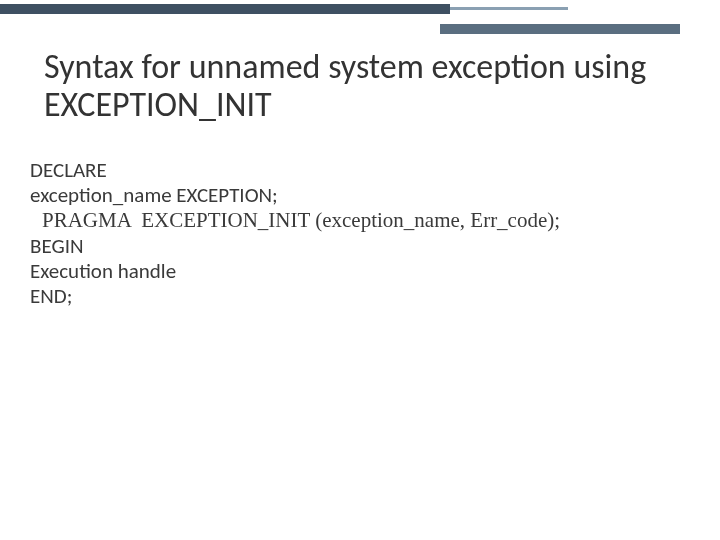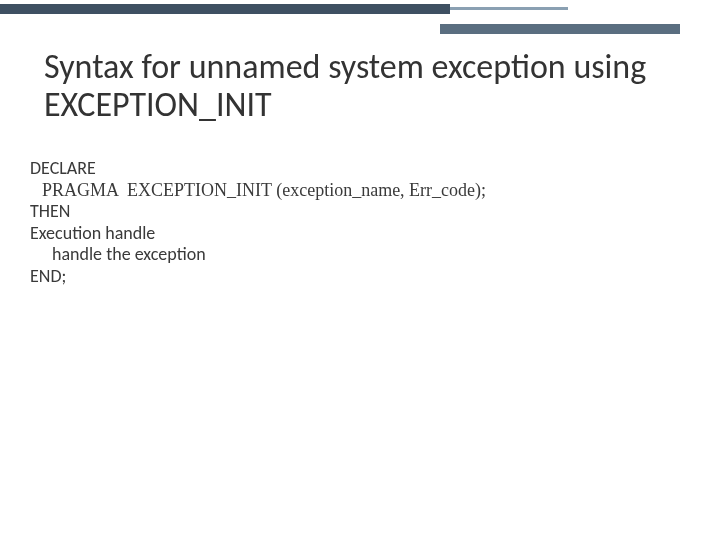--- a/index.html
+++ b/index.html
@@ -3,38 +3,38 @@
 <meta charset="utf-8">
 <style>
   * { margin: 0; padding: 0; box-sizing: border-box; }
   html, body { width: 720px; height: 540px; background: #ffffff; font-family: Calibri, "Segoe UI", Arial, sans-serif; color: #3a3a3a; }
   .slide { position: relative; width: 720px; height: 452px; }
   .topbar { position: absolute; top: 0; left: 0; right: 0; height: 24px; }
   .topbar .bar-left { position: absolute; top: 4px; left: 0; width: 450px; height: 10px; background: #3e5062; }
   .topbar .bar-right-thin { position: absolute; top: 7px; left: 450px; width: 118px; height: 3px; background: #8aa0b2; }
   .topbar .bar-right-thick { position: absolute; top: 24px; left: 440px; width: 240px; height: 10px; background: #5a6e80; }
   .title { position: absolute; top: 48px; left: 44px; right: 44px; font-size: 34px; line-height: 1.12; font-weight: 400; color: #333; letter-spacing: 0px; }
-  .body { position: absolute; top: 158px; left: 30px; right: 30px; font-size: 18px; line-height: 1.2; color: #3a3a3a; }
+  .body { position: absolute; top: 158px; left: 30px; right: 30px; font-size: 21px; line-height: 1.2; color: #3a3a3a; }
   .body .line { white-space: pre; }
   .ind1 { padding-left: 12px; font-family: Liberation Serif, serif; }
   .ind2 { padding-left: 22px; }
 </style>
 </head>
 <body>
 
 <div class="slide">
   <div class="topbar">
     <div class="bar-left"></div>
     <div class="bar-right-thin"></div>
     <div class="bar-right-thick"></div>
   </div>
 
   <h1 class="title">Syntax for unnamed system exception using EXCEPTION_INIT</h1>
 
   <div class="body">
     <div class="line">DECLARE</div>
+    <div class="line">exception_name EXCEPTION;</div>
     <div class="line ind1">PRAGMA  EXCEPTION_INIT (exception_name, Err_code);</div>
-    <div class="line">THEN</div>
+    <div class="line">BEGIN</div>
     <div class="line">Execution handle</div>
-    <div class="line ind2">handle the exception</div>
     <div class="line">END;</div>
   </div>
 </div>
 
 </body></html>

